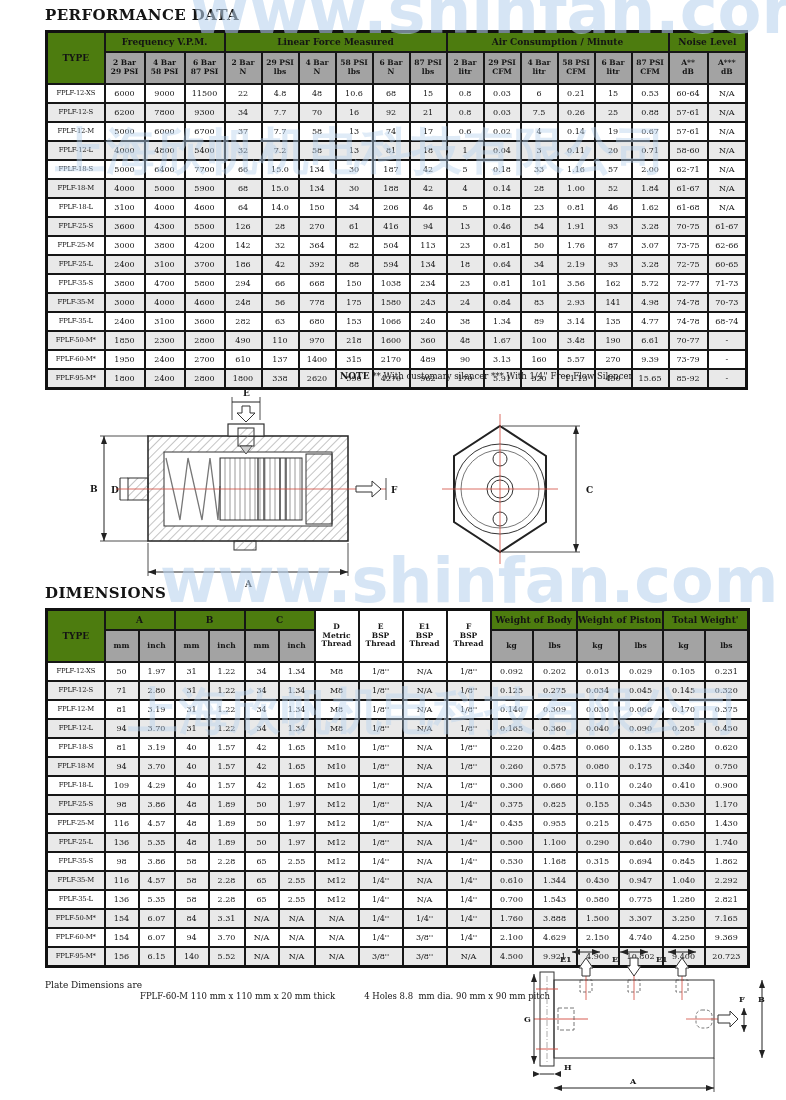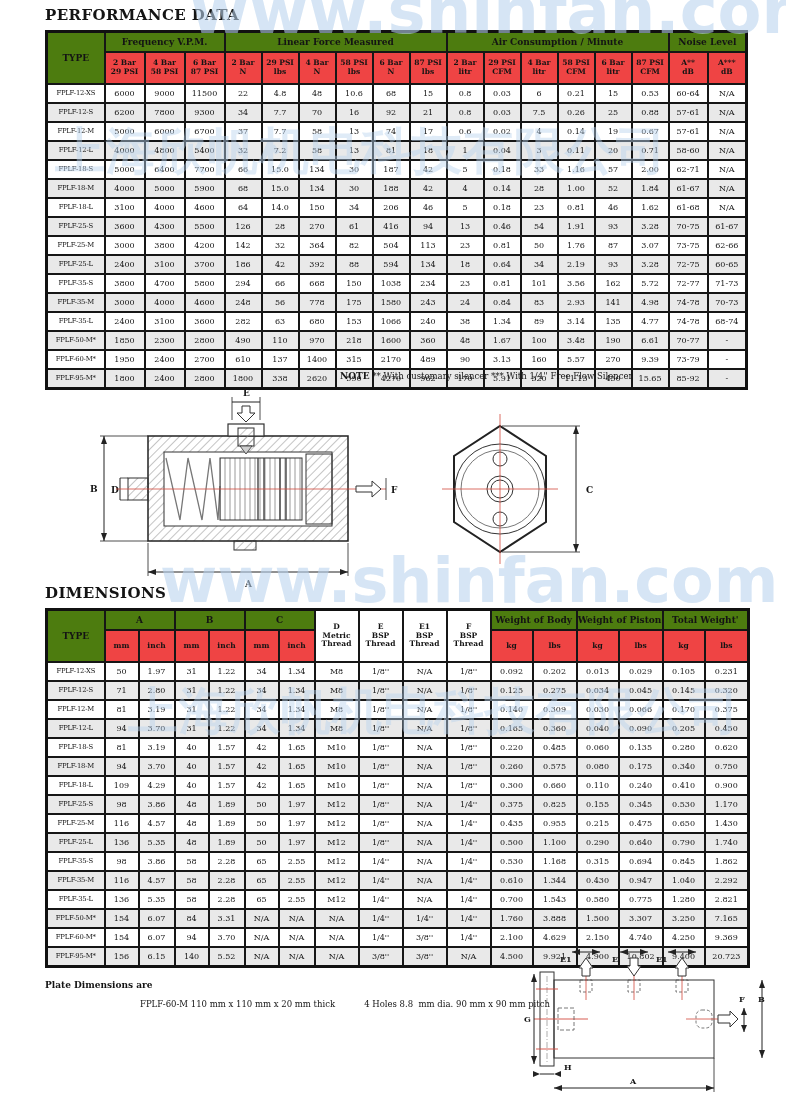--- a/index.html
+++ b/index.html
@@ -13,33 +13,33 @@
   .wm-cn-1{left:55px;top:118px;font-size:50px;letter-spacing:1px;opacity:.45}
   .wm-url-mid{left:160px;top:544px;font-size:62px}
   .wm-cn-2{left:128px;top:678px;font-size:50px;letter-spacing:1px;opacity:.45}
   
   table.dt{position:absolute;left:45px;border-collapse:collapse;table-layout:fixed;background:#fff;
            z-index:2;border:3px solid #111}
   .dt th,.dt td{border:2px solid #161616;font-size:8px;line-height:1.15;text-align:center;
                 padding:1px 0;overflow:hidden;font-family:"DejaVu Serif",serif}
   .dt th{font-weight:bold}
   .dt .grp th{font-size:9px;height:16px;background:#4d7c0f}
-  .dt .sub th{background:#ef4444;white-space:pre-line;font-size:7.5px;height:28px}
+  .dt .sub th{background:#a3a3a3;white-space:pre-line;font-size:7.5px;height:28px}
   .dt th.thr{background:#fff;white-space:pre-line;font-size:7.5px}
   .dt td{height:15px;background:#fff}
   .dt td.type{font-size:6.8px;letter-spacing:-.2px}
   .dt tr.shade td{background:#e9e9e9}
   #perf-table{top:30px;width:700px}
   #dim-table{top:608px;width:702px}
   .note{position:absolute;left:340px;top:371px;width:405px;font-size:8.5px;z-index:3}
   .note b{font-size:9px}
   .footnote{position:absolute;left:45px;top:942px;width:505px;font-size:8.5px;line-height:1.3;z-index:3}
   .footnote b{font-size:9px}
   .plate-block{position:absolute;left:45px;top:980px;width:505px;font-size:8.5px;z-index:3}
-  .plate-block .ph{font-weight:bold;font-size:9px;margin-bottom:8px}
+  .plate-block .ph{font-weight:normal;font-size:9px;margin-bottom:0}
   .plate-row{display:flex;line-height:1.45}
   .plate-row .sz{margin-left:95px;width:210px;white-space:pre}
   .plate-row .hl{margin-left:18px;white-space:pre}
   
   .svgbox{position:absolute;z-index:2}
   #side-view{left:68px;top:386px}
   #end-view{left:420px;top:386px}
   #plate-view{left:524px;top:942px}
   .lbl{font:bold 9px "DejaVu Serif",serif;fill:#141414}
   .lbl-s{font:bold 8px "DejaVu Serif",serif;fill:#141414}

